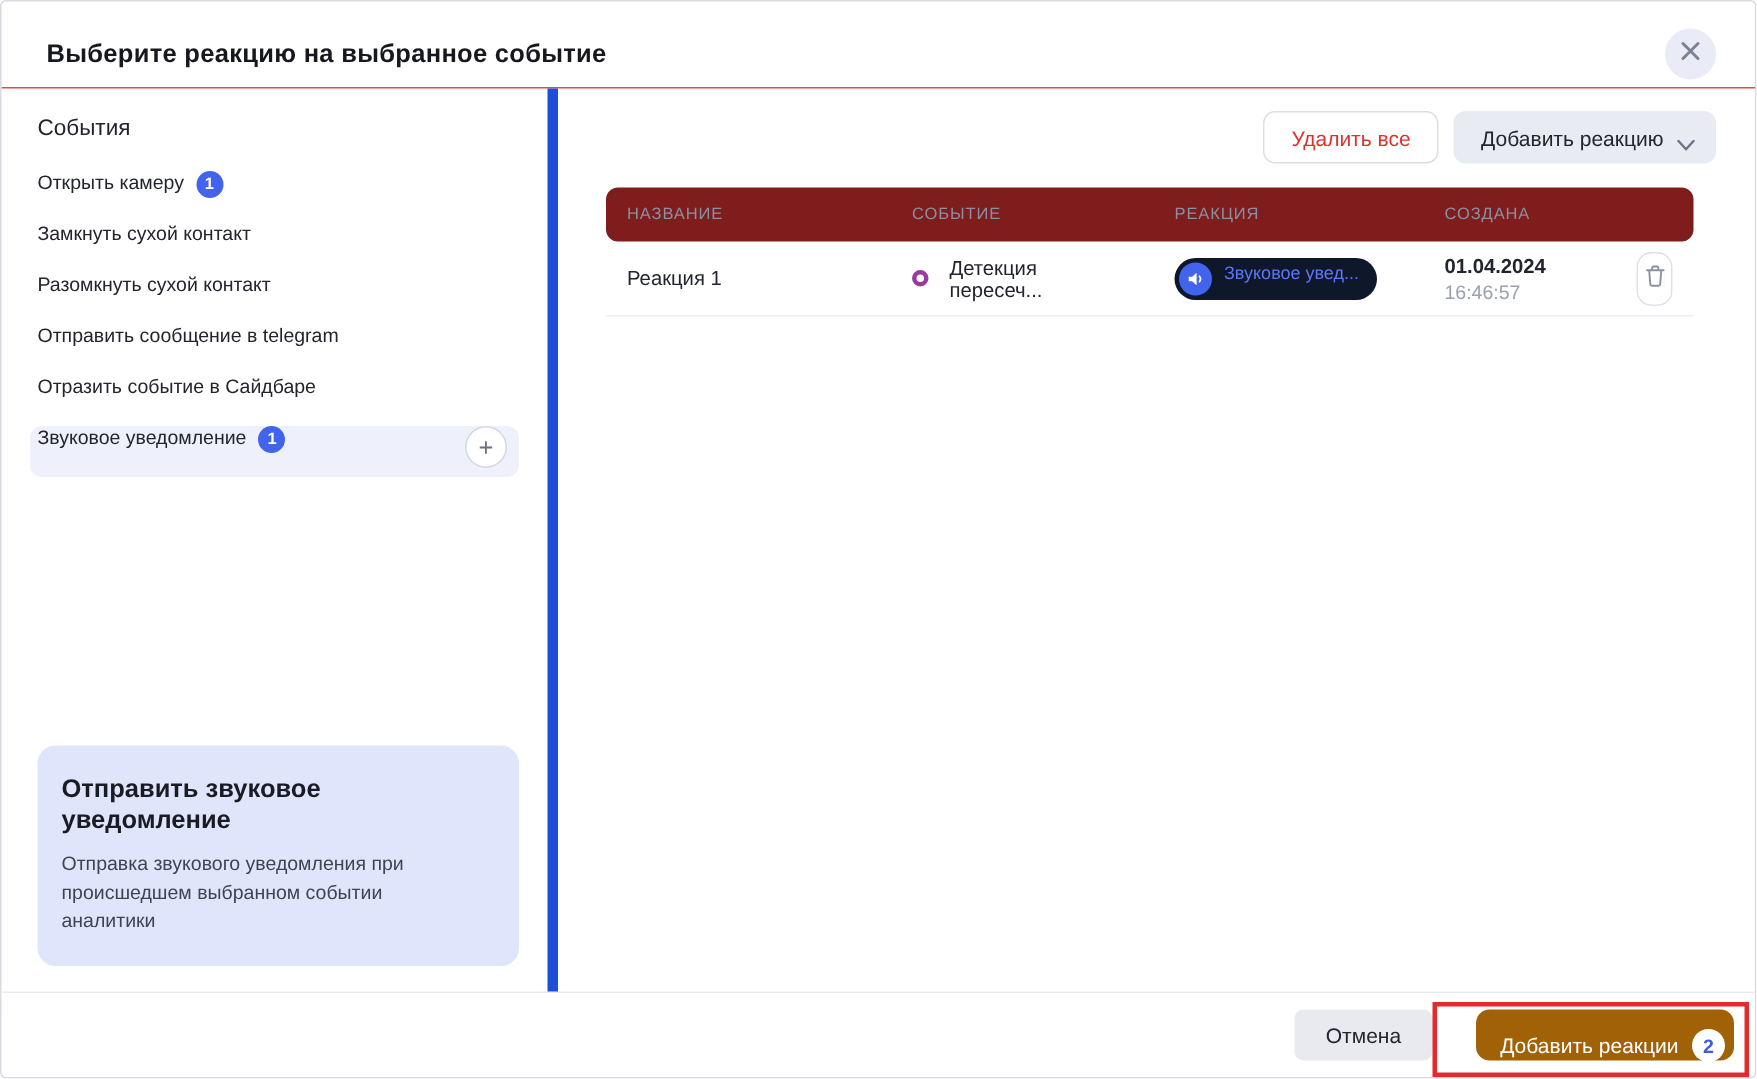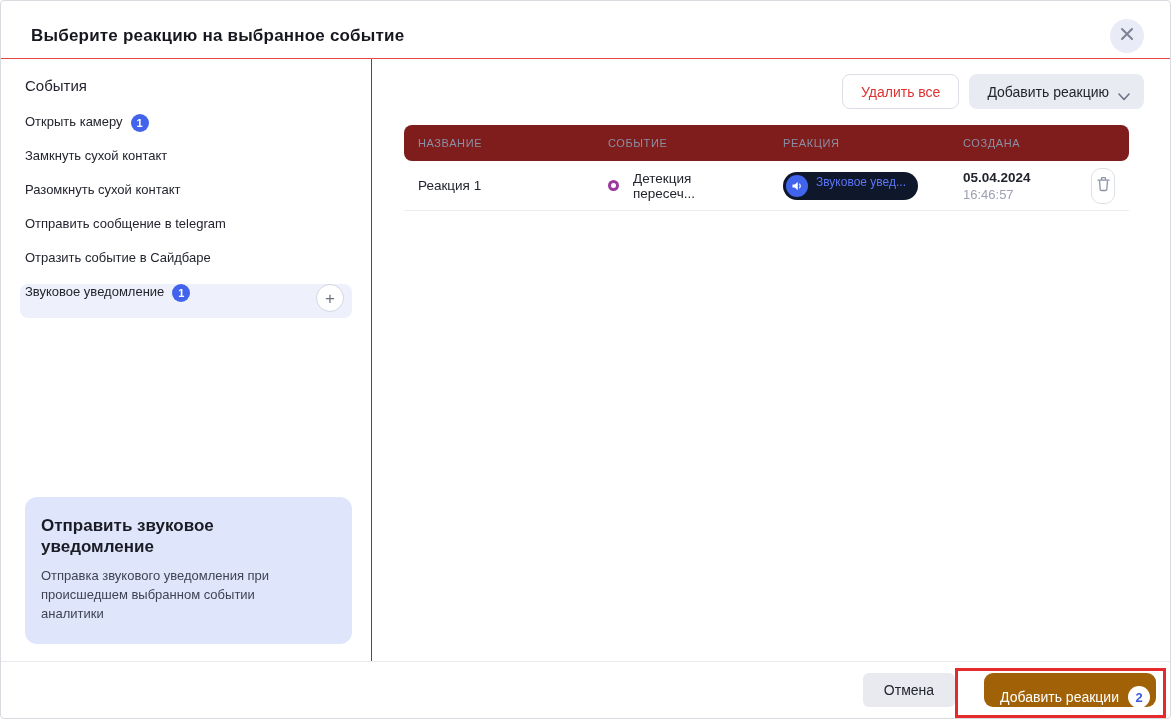--- a/index.html
+++ b/index.html
@@ -17,21 +17,21 @@
   }
   .modal-title { font-size:17px; font-weight:700; color:#17181f; letter-spacing:.2px; }
   .close-btn {
     width:34px; height:34px; border-radius:50%; background:#e9ecf7; border:none;
     display:flex; align-items:center; justify-content:center; cursor:pointer;
     color:#7c8193; font-size:16px; line-height:1;
   }
   
   .modal-body { flex:1 1 auto; display:flex; min-height:0; }
   .sidebar {
-    width:371px; flex:0 0 371px; border-right:1px solid #1d4ed8;
+    width:371px; flex:0 0 371px; border-right:7px solid #1d4ed8;
     position:relative; padding:18px 0 0 0;
   }
   .sidebar-title { font-size:15px; color:#23252e; padding:0 24px; }
   .event-list { margin-top:20px; padding:0 19px; display:flex; flex-direction:column; }
   .event-item {
     height:34px; display:flex; align-items:flex-start; gap:8px;
     padding:0 8px 0 5px; margin:0 0 0 0; border-radius:8px; cursor:pointer;
     font-size:13px; color:#23252e;
   }
   .event-item.selected { background:#eef1fb; }
@@ -206,21 +206,21 @@
               <span class="pill-icon">
                 <svg width="12" height="12" viewBox="0 0 16 16">
                     <path d="M2 6 L5 6 L9 2.5 L9 13.5 L5 10 L2 10 Z" fill="#fff"></path>
                     <path d="M11.5 5.5 Q13.5 8 11.5 10.5" fill="none" stroke="#fff" stroke-width="1.5" stroke-linecap="round"></path>
                   </svg>
               </span>
               <span>Звуковое увед...</span>
             </span>
           </div>
           <div class="td created-cell">
-            <div class="created-date">05.04.2024</div>
+            <div class="created-date">01.04.2024</div>
             <div class="created-time">16:46:57</div>
           </div>
           <div class="td">
             <button class="trash-btn">
               <span>
                 <svg width="15" height="16" viewBox="0 0 15 16">
                     <path d="M3.5 4.5 L4.2 13.5 Q4.3 14.5 5.3 14.5 L9.7 14.5 Q10.7 14.5 10.8 13.5 L11.5 4.5" fill="none" stroke="#8c92a3" stroke-width="1.3"></path>
                     <path d="M2 4.2 L13 4.2" stroke="#8c92a3" stroke-width="1.3" stroke-linecap="round"></path>
                     <path d="M5.5 4 L5.5 2.4 Q5.5 1.6 6.3 1.6 L8.7 1.6 Q9.5 1.6 9.5 2.4 L9.5 4" fill="none" stroke="#8c92a3" stroke-width="1.3"></path>
                   </svg>

